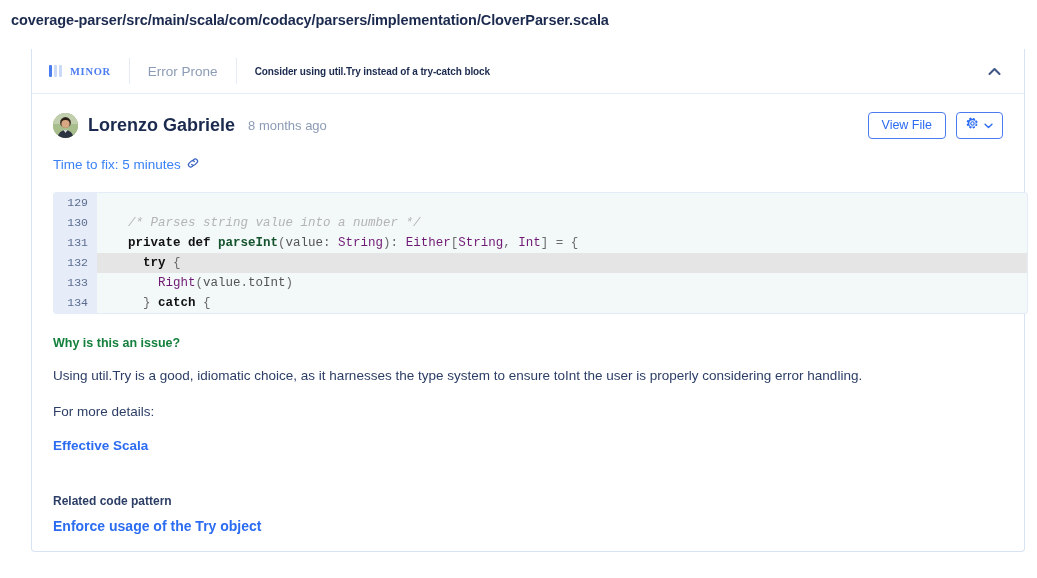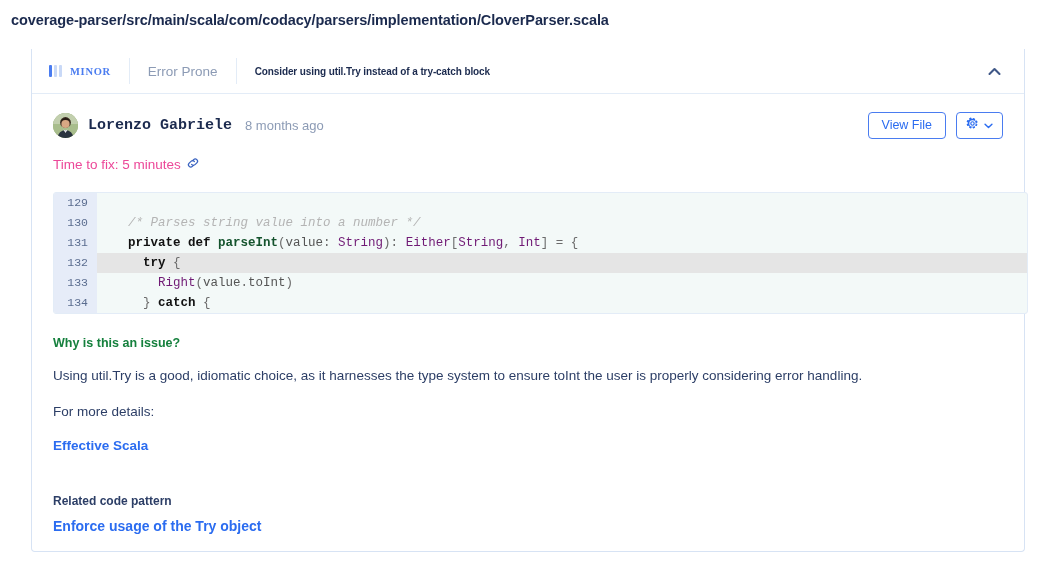--- a/index.html
+++ b/index.html
@@ -130,25 +130,24 @@
   .avatar {
     width: 25px;
     height: 25px;
     border-radius: 50%;
     overflow: hidden;
     flex: 0 0 auto;
     background: #9fb27f;
     position: relative;
   }
   .author {
-    font-size: 15px;
+    font-size: 18px;
     font-weight: bold;
     color: #1b2a4e;
     margin-left: 10px;
-    font-family: Liberation Mono, monospace;
   }
   .timestamp {
     font-size: 13px;
     color: #8c9bb5;
     margin-left: 13px;
   }
   .hdr-actions {
     position: absolute;
     right: 0;
     display: flex;
@@ -171,21 +170,21 @@
     justify-content: center;
     box-sizing: border-box;
   }
   .btn-icon {
     padding: 0 9px;
     gap: 5px;
   }
 
   .time-to-fix {
     font-size: 13.5px;
-    color: #ec4899;
+    color: #3b82f6;
     display: flex;
     align-items: center;
     gap: 5px;
     margin-bottom: 19px;
   }
 
   
   .code-block {
     background: #f3f9f8;
     border: 1px solid #e3ecf7;

